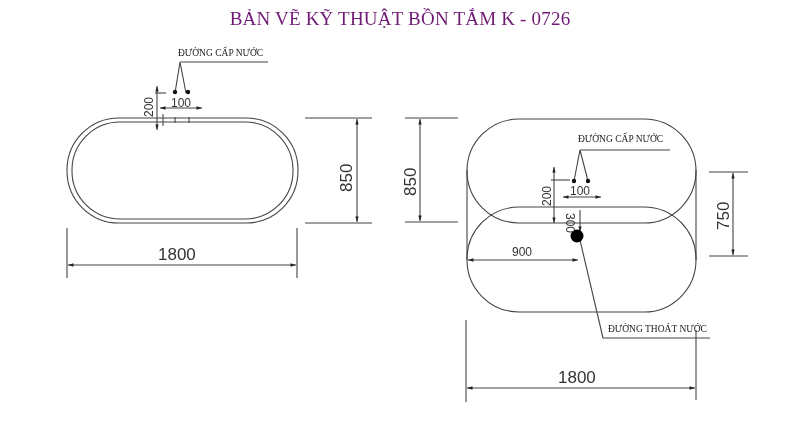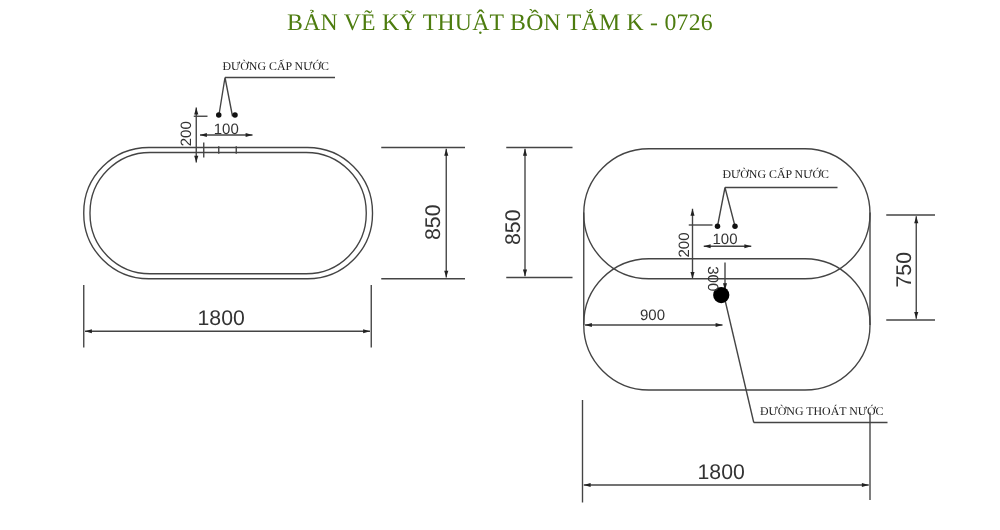--- a/index.html
+++ b/index.html
@@ -1,20 +1,20 @@
 <!DOCTYPE html>
 <html><head>
 <meta charset="utf-8">
 <style>
   html, body { margin: 0; padding: 0; background: #ffffff; }
   body { width: 800px; height: 424px; position: relative; overflow: hidden; }
   .title {
     position: absolute; left: 0; top: 8px; width: 800px; text-align: center;
     font-family: "Liberation Serif", "DejaVu Serif", serif; font-size: 19px;
-    color: #4d7c0f; letter-spacing: 0.2px;
+    color: #701a75; letter-spacing: 0.2px;
   }
   svg { position: absolute; left: 0; top: 0; }
   .dim-text { font-family: "Liberation Sans", "DejaVu Sans", sans-serif; fill: #333; }
   .lbl-text { font-family: "Liberation Serif", "DejaVu Serif", serif; fill: #222; }
 </style>
 </head>
 <body>
 
 <div class="title">BẢN VẼ KỸ THUẬT BỒN TẮM K - 0726</div>
 

